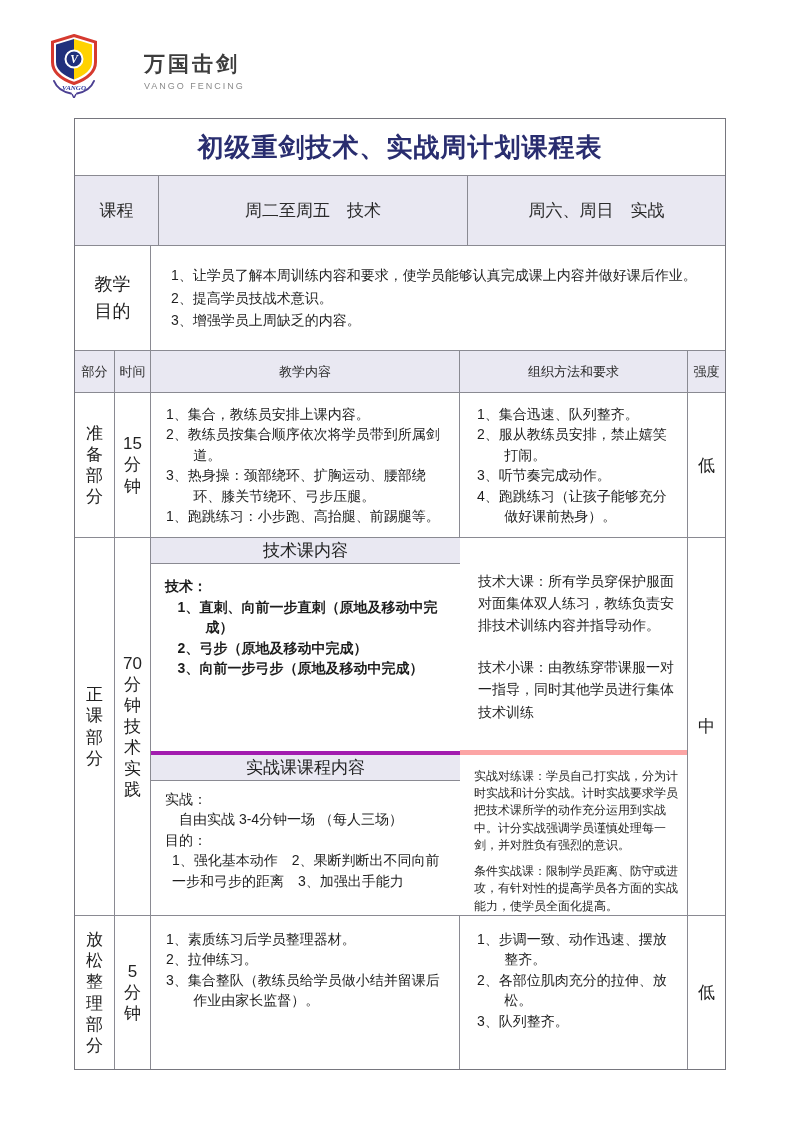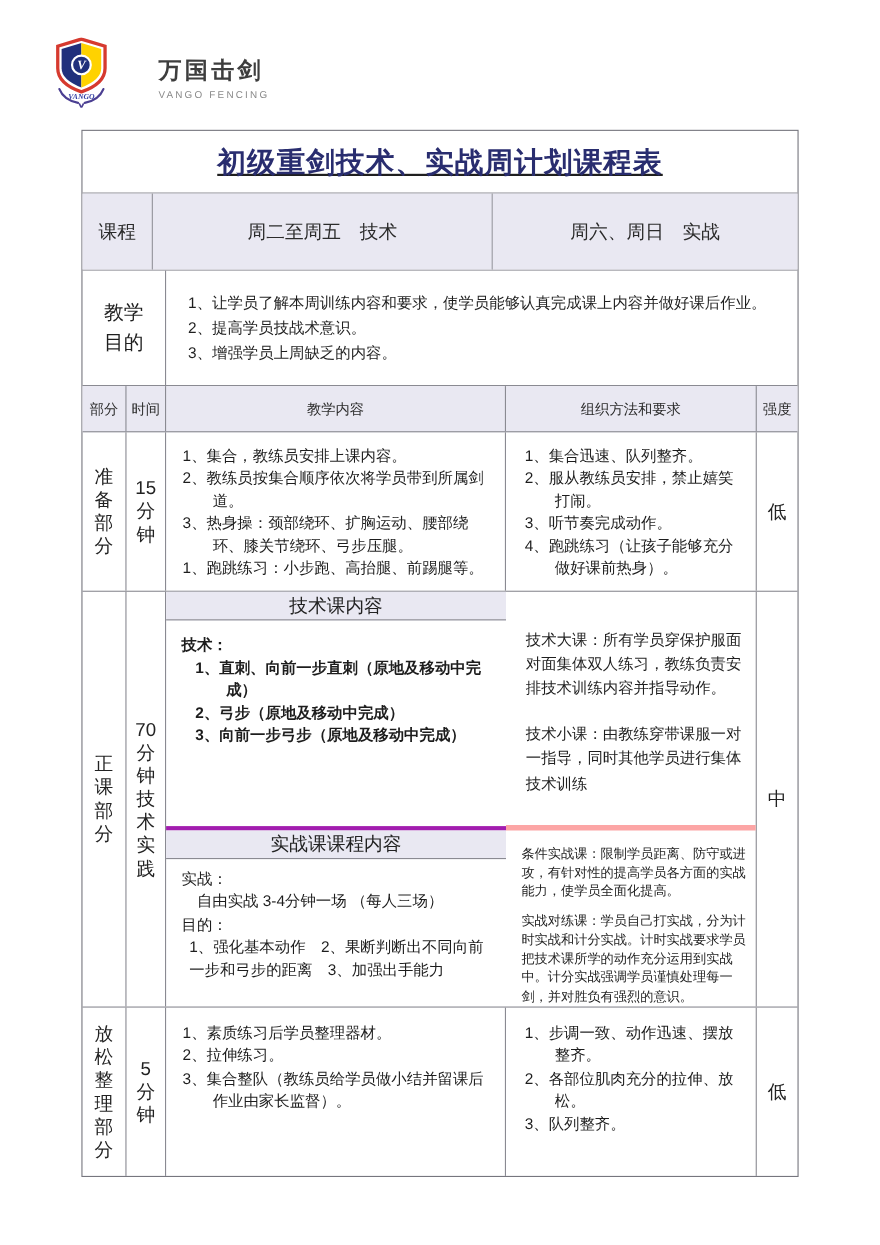--- a/index.html
+++ b/index.html
@@ -15,26 +15,26 @@
 
   
   .sched { position:absolute; left:74px; top:118px; width:652px; border:1px solid #76767e; background:#fff; }
   .row { display:flex; border-bottom:1px solid #8a8a92; }
   .row:last-child { border-bottom:none; }
   .cell { border-right:1px solid #8a8a92; }
   .cell:last-child { border-right:none; }
   .lav { background:#e9e8f2; }
   .center { display:flex; align-items:center; justify-content:center; text-align:center; }
 
-  .title-row { height:57px; align-items:center; justify-content:flex-start;text-decoration:underline; }
+  .title-row { height:57px; align-items:center; justify-content:flex-start; }
   .title { width:100%; text-align:center; font-size:26px; font-weight:800; color:#292d6f; letter-spacing:1px; }
 
   .course-row { height:70px; }
   .course-row .cell { font-size:17px; color:#2b2b2b; }
-  .c-label { width:64px; }
+  .c-label { width:84px; }
   .c-mid { width:309px; }
   .c-right { flex:1; }
 
   .obj-row { height:105px; }
   .o-label { width:76px; font-size:18px; line-height:1.5; padding:0 16px; display:flex; align-items:center; justify-content:center; text-align:center; }
   .o-content { flex:1; display:flex; flex-direction:column; justify-content:center; padding:0 0 0 20px; font-size:14px; line-height:1.62; }
   .obj-item { padding-left:1.9em; text-indent:-1.9em; }
 
   .head-row { height:42px; }
   .head-row .cell { display:flex; align-items:center; justify-content:center; font-size:13px; color:#2b2b2b;font-family:Liberation Mono, monospace; }
@@ -196,22 +196,22 @@
             <div class="combat-line">目的：</div>
             <div class="combat-line">1、强化基本动作　2、果断判断出不同向前一步和弓步的距离　3、加强出手能力</div>
           </div>
       </div>
       <div class="method-col">
         <div class="m-upper">
             <div class="para">技术大课：所有学员穿保护服面对面集体双人练习，教练负责安排技术训练内容并指导动作。</div>
             <div class="para">技术小课：由教练穿带课服一对一指导，同时其他学员进行集体技术训练</div>
           </div>
         <div class="m-lower">
+            <div class="para">实战对练课：学员自己打实战，分为计时实战和计分实战。计时实战要求学员把技术课所学的动作充分运用到实战中。计分实战强调学员谨慎处理每一剑，并对胜负有强烈的意识。</div>
             <div class="para">条件实战课：限制学员距离、防守或进攻，有针对性的提高学员各方面的实战能力，使学员全面化提高。</div>
-            <div class="para">实战对练课：学员自己打实战，分为计时实战和计分实战。计时实战要求学员把技术课所学的动作充分运用到实战中。计分实战强调学员谨慎处理每一剑，并对胜负有强烈的意识。</div>
           </div>
       </div>
       <div class="cell int-cell">中</div>
     </div>
 
     <div class="row relax-row">
       <div class="cell part-cell">
         <div class="vert">
             <span>放</span>
             <span>松</span>

